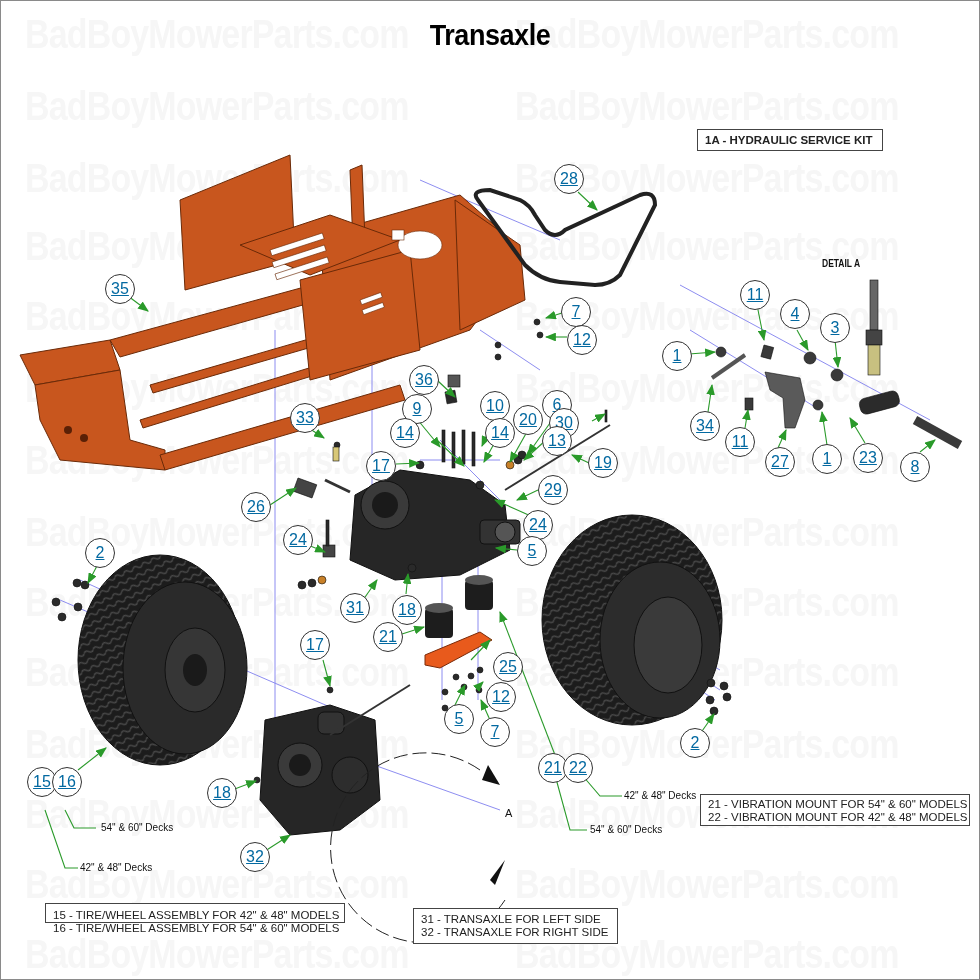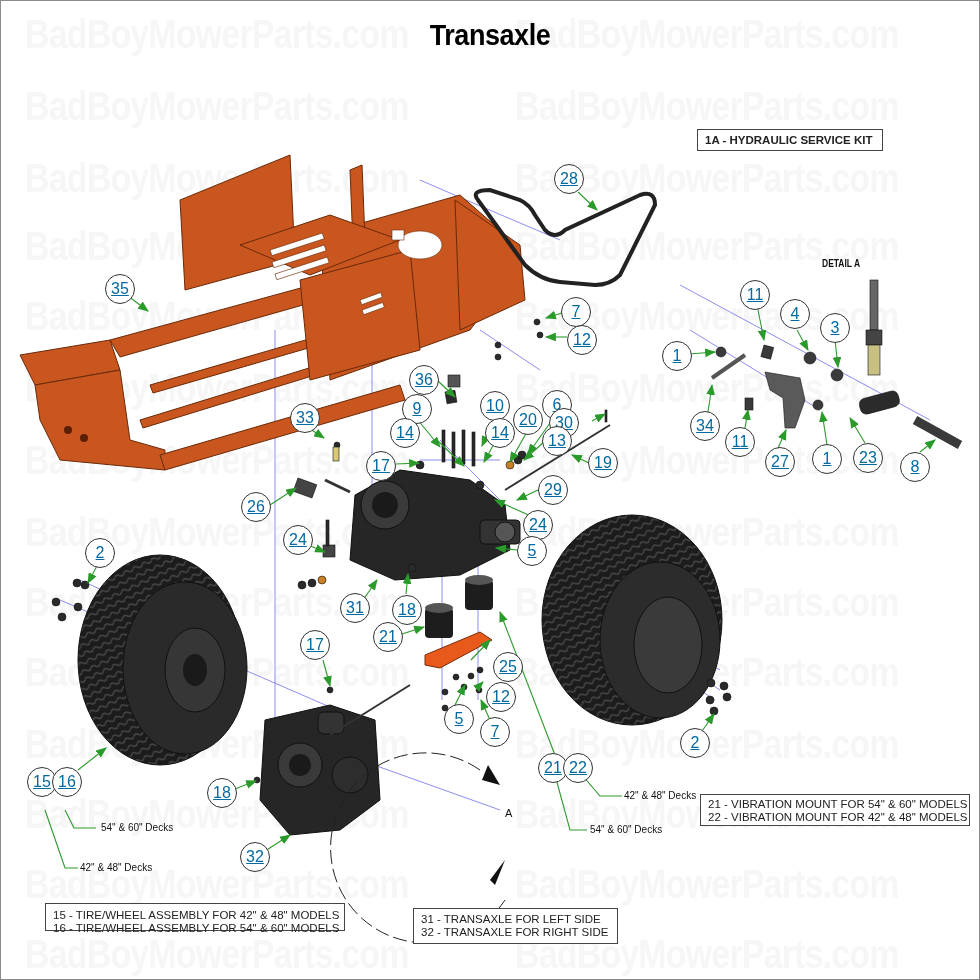--- a/index.html
+++ b/index.html
@@ -338,20 +338,20 @@
 
 <div class="label" style="left:101px;top:822px">54" &amp; 60" Decks</div>
 <div class="label" style="left:80px;top:862px">42" &amp; 48" Decks</div>
 <div class="label" style="left:624px;top:790px">42" &amp; 48" Decks</div>
 <div class="label" style="left:590px;top:824px">54" &amp; 60" Decks</div>
 
 <div class="box" style="left:700px;top:794px;width:270px;height:32px">
   <div>21 - VIBRATION MOUNT FOR 54" &amp; 60" MODELS</div>
   <div>22 - VIBRATION MOUNT FOR 42" &amp; 48" MODELS</div>
 </div>
-<div class="box" style="left:45px;top:903px;width:300px;height:28px;padding-top:5px">
+<div class="box" style="left:45px;top:903px;width:300px;height:20px;padding-top:5px">
   <div>15 - TIRE/WHEEL ASSEMBLY FOR 42" &amp; 48" MODELS</div>
   <div>16 - TIRE/WHEEL ASSEMBLY FOR 54" &amp; 60" MODELS</div>
 </div>
 <div class="box" style="left:413px;top:908px;width:205px;height:36px;padding-top:4px">
   <div>31 - TRANSAXLE FOR LEFT SIDE</div>
   <div>32 - TRANSAXLE FOR RIGHT SIDE</div>
 </div>
 
 </body></html>

